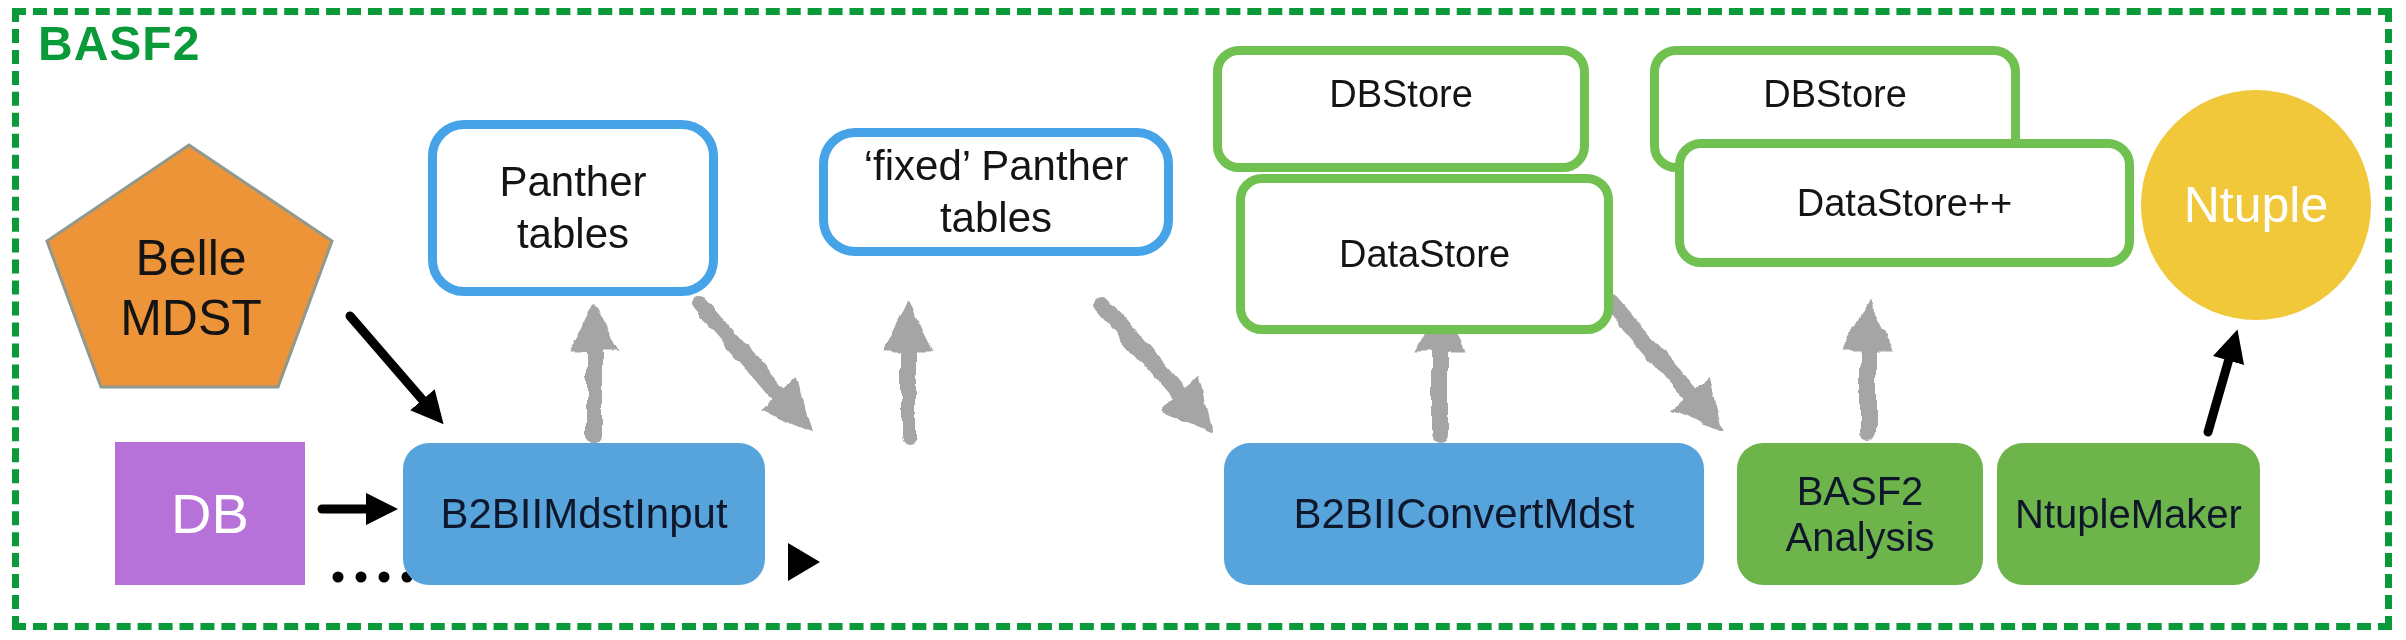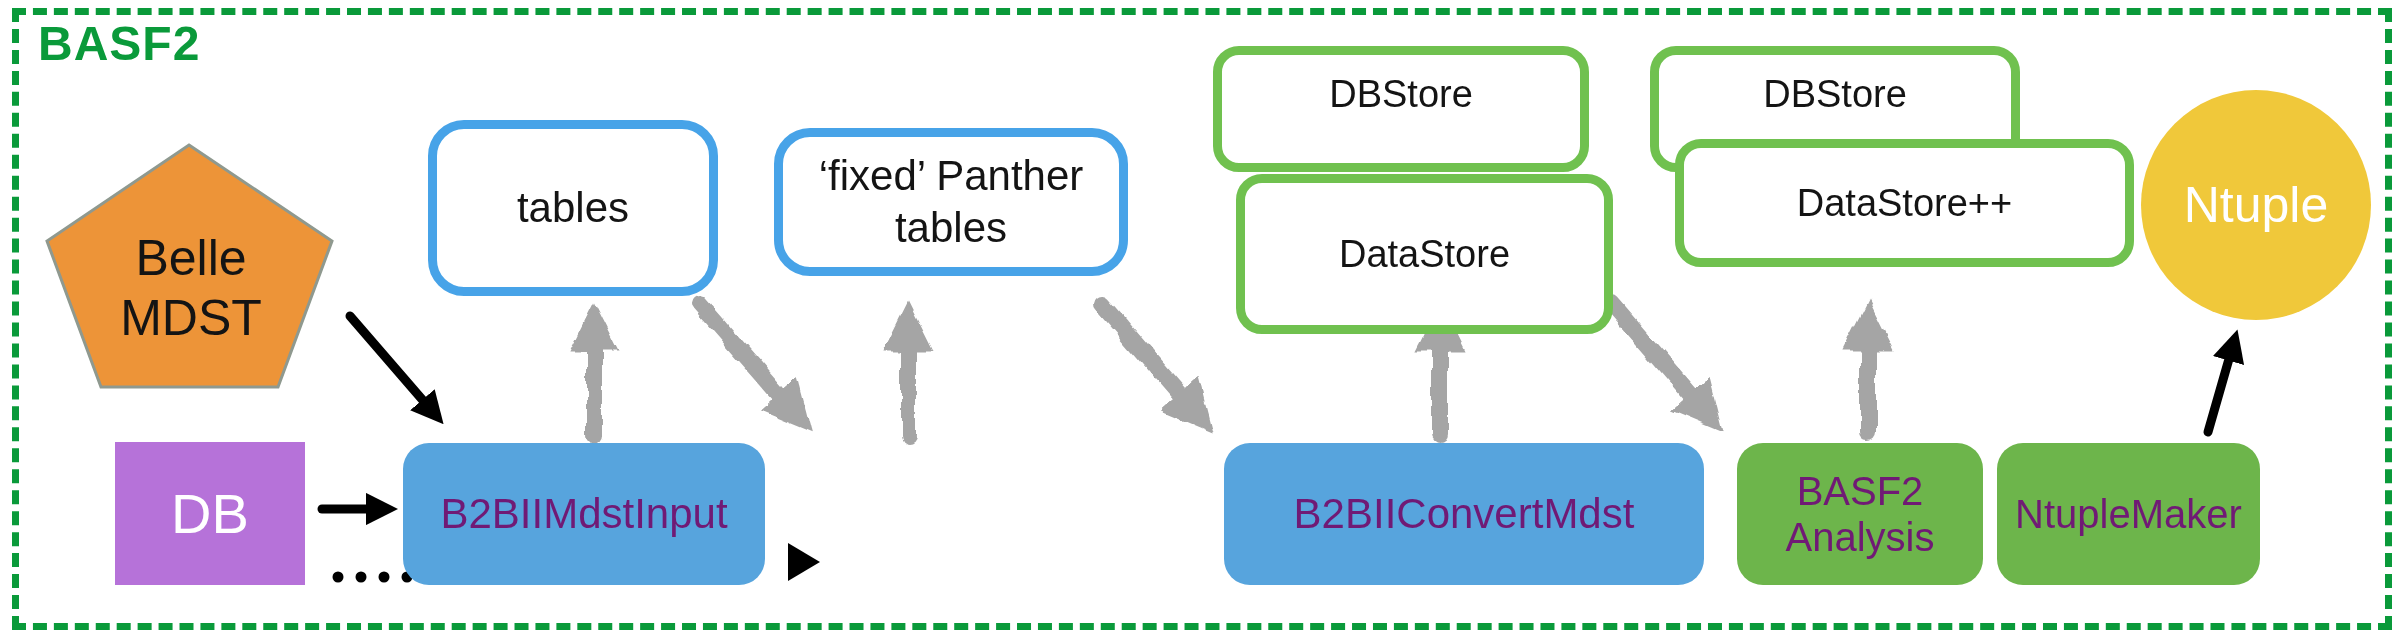--- a/index.html
+++ b/index.html
@@ -13,21 +13,21 @@
   .frame-title {
     position:absolute; left:38px; top:16px;
     font-size:48px; font-weight:bold; color:var(--frame_green,#0a9a3a);
     letter-spacing:1px;
   }
 
   .node {
     position:absolute; display:flex; flex-direction:column;
     align-items:center; justify-content:center; text-align:center;
   }
-  .module { border-radius:26px; color:#701a75; font-size:42px; line-height:1.15; }
+  .module { border-radius:26px; color:#0f172a; font-size:42px; line-height:1.15; }
   .module.blue  { background:var(--module_blue,#57a4dd); }
   .module.green { background:var(--module_green,#6db54b); font-size:40px; }
   .db-box { background:var(--db_purple,#b672d9); color:#ffffff; font-size:56px; }
   .table-box {
     background:#ffffff; border:9px solid var(--table_border_blue,#47a3e8);
     border-radius:36px; color:#141414; font-size:42px; line-height:1.25;
   }
   .store-box {
     background:#ffffff; border:9px solid var(--store_border_green,#70c14f);
     border-radius:26px; color:#141414; font-size:38px;
@@ -95,23 +95,24 @@
   <div class="node db-box" style="left:115px; top:442px; width:190px; height:143px;">
     <div>DB</div>
   </div>
 
   <div class="node pentagon-label" style="left:43px; top:140px; width:296px; height:254px;">
     <div>Belle</div>
     <div>MDST</div>
   </div>
 
   <div class="node table-box" style="left:428px; top:120px; width:290px; height:176px;">
+    <div>Panther</div>
     <div>tables</div>
   </div>
-  <div class="node table-box" style="left:774px; top:128px; width:354px; height:148px;">
+  <div class="node table-box" style="left:819px; top:128px; width:354px; height:128px;">
     <div>‘fixed’ Panther</div>
     <div>tables</div>
   </div>
 
   <div class="node store-box" style="left:1213px; top:46px; width:376px; height:126px; justify-content:flex-start; padding-top:18px;">
     <div>DBStore</div>
   </div>
   <div class="node store-box" style="left:1236px; top:134px; width:377px; height:160px;margin-top:40px;">
     <div>DataStore</div>
   </div>

